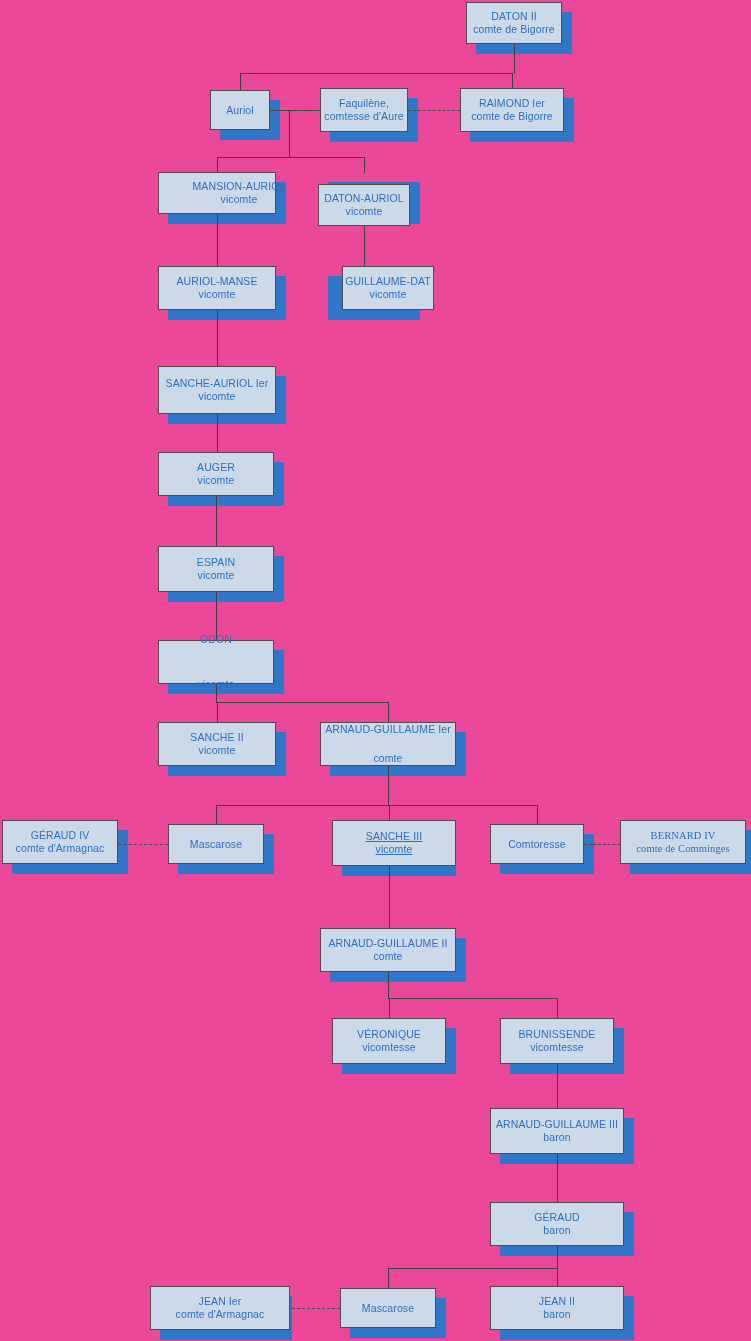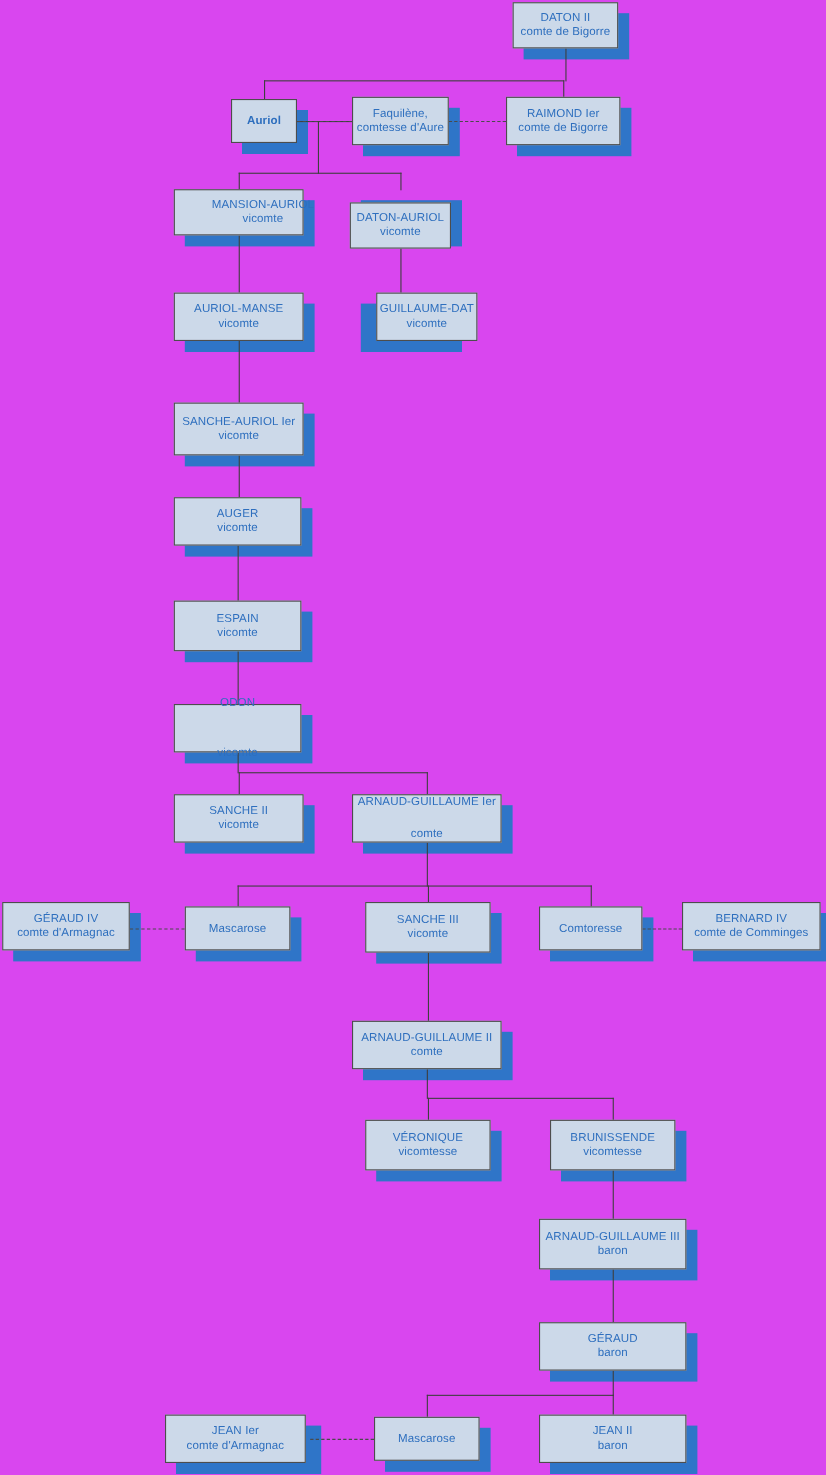--- a/index.html
+++ b/index.html
@@ -7,21 +7,21 @@
     padding: 0;
     background: #ffffff;
   }
   body {
     font-family: "Liberation Sans", sans-serif;
   }
   #canvas {
     position: relative;
     width: 751px;
     height: 1341px;
-    background: #d946ef;
+    background: #ec4899;
     overflow: hidden;
   }
   .node {
     position: absolute;
     box-sizing: border-box;
     background: #ccd9e9;
     border: 1px solid #4d4d4d;
     display: flex;
     flex-direction: column;
     align-items: center;
@@ -122,21 +122,21 @@
     <div class="edge v" style="left: 557px; top: 1268px; width: 1px; height: 19px;"></div>
     <div class="dash" style="left: 270px; top: 110px; width: 50px; height: 0px;"></div>
     <div class="dash" style="left: 408px; top: 110px; width: 52px; height: 0px;"></div>
     <div class="dash" style="left: 118px; top: 844px; width: 50px; height: 0px;"></div>
     <div class="dash" style="left: 584px; top: 844px; width: 36px; height: 0px;"></div>
     <div class="dash" style="left: 282px; top: 1308px; width: 58px; height: 0px;"></div>
     <div class="node" style="left: 466px; top: 2px; width: 96px; height: 42px;">
       <span class="l1">DATON II</span>
       <span class="l2">comte de Bigorre</span>
     </div>
-    <div class="node" style="left: 210px; top: 90px; width: 60px; height: 40px; font-weight: bold;">
+    <div class="node" style="left: 210px; top: 90px; width: 60px; height: 40px;">
       <span class="l1">Auriol</span>
     </div>
     <div class="node" style="left: 320px; top: 88px; width: 88px; height: 44px;">
       <span class="l1">Faquilène,</span>
       <span class="l2">comtesse d'Aure</span>
     </div>
     <div class="node" style="left: 460px; top: 88px; width: 104px; height: 44px;">
       <span class="l1">RAIMOND Ier</span>
       <span class="l2">comte de Bigorre</span>
     </div>
@@ -180,28 +180,28 @@
       <span class="l1">ARNAUD-GUILLAUME Ier</span>
       <span class="l2">comte</span>
     </div>
     <div class="node" style="left: 2px; top: 820px; width: 116px; height: 44px;">
       <span class="l1">GÉRAUD IV</span>
       <span class="l2">comte d'Armagnac</span>
     </div>
     <div class="node" style="left: 168px; top: 824px; width: 96px; height: 40px;">
       <span class="l1">Mascarose</span>
     </div>
-    <div class="node" style="left: 332px; top: 820px; width: 114px; height: 46px;">
+    <div class="node" style="left: 332px; top: 820px; width: 124px; height: 46px; text-decoration: underline;">
       <span class="l1">SANCHE III</span>
       <span class="l2">vicomte</span>
     </div>
     <div class="node" style="left: 490px; top: 824px; width: 94px; height: 40px;">
       <span class="l1">Comtoresse</span>
     </div>
-    <div class="node" style="left: 620px; top: 820px; width: 126px; height: 44px;">
+    <div class="node" style="left: 620px; top: 820px; width: 126px; height: 44px; font-family: Liberation Serif, serif;">
       <span class="l1">BERNARD IV</span>
       <span class="l2">comte de Comminges</span>
     </div>
     <div class="node" style="left: 320px; top: 928px; width: 136px; height: 44px;">
       <span class="l1">ARNAUD-GUILLAUME II</span>
       <span class="l2">comte</span>
     </div>
     <div class="node" style="left: 332px; top: 1018px; width: 114px; height: 46px;">
       <span class="l1">VÉRONIQUE</span>
       <span class="l2">vicomtesse</span>
@@ -211,21 +211,21 @@
       <span class="l2">vicomtesse</span>
     </div>
     <div class="node" style="left: 490px; top: 1108px; width: 134px; height: 46px;">
       <span class="l1">ARNAUD-GUILLAUME III</span>
       <span class="l2">baron</span>
     </div>
     <div class="node" style="left: 490px; top: 1202px; width: 134px; height: 44px;">
       <span class="l1">GÉRAUD</span>
       <span class="l2">baron</span>
     </div>
-    <div class="node" style="left: 150px; top: 1286px; width: 128px; height: 44px;">
+    <div class="node" style="left: 150px; top: 1286px; width: 140px; height: 44px;">
       <span class="l1">JEAN Ier</span>
       <span class="l2">comte d'Armagnac</span>
     </div>
     <div class="node" style="left: 340px; top: 1288px; width: 96px; height: 40px;">
       <span class="l1">Mascarose</span>
     </div>
     <div class="node" style="left: 490px; top: 1286px; width: 134px; height: 44px;">
       <span class="l1">JEAN II</span>
       <span class="l2">baron</span>
     </div>

